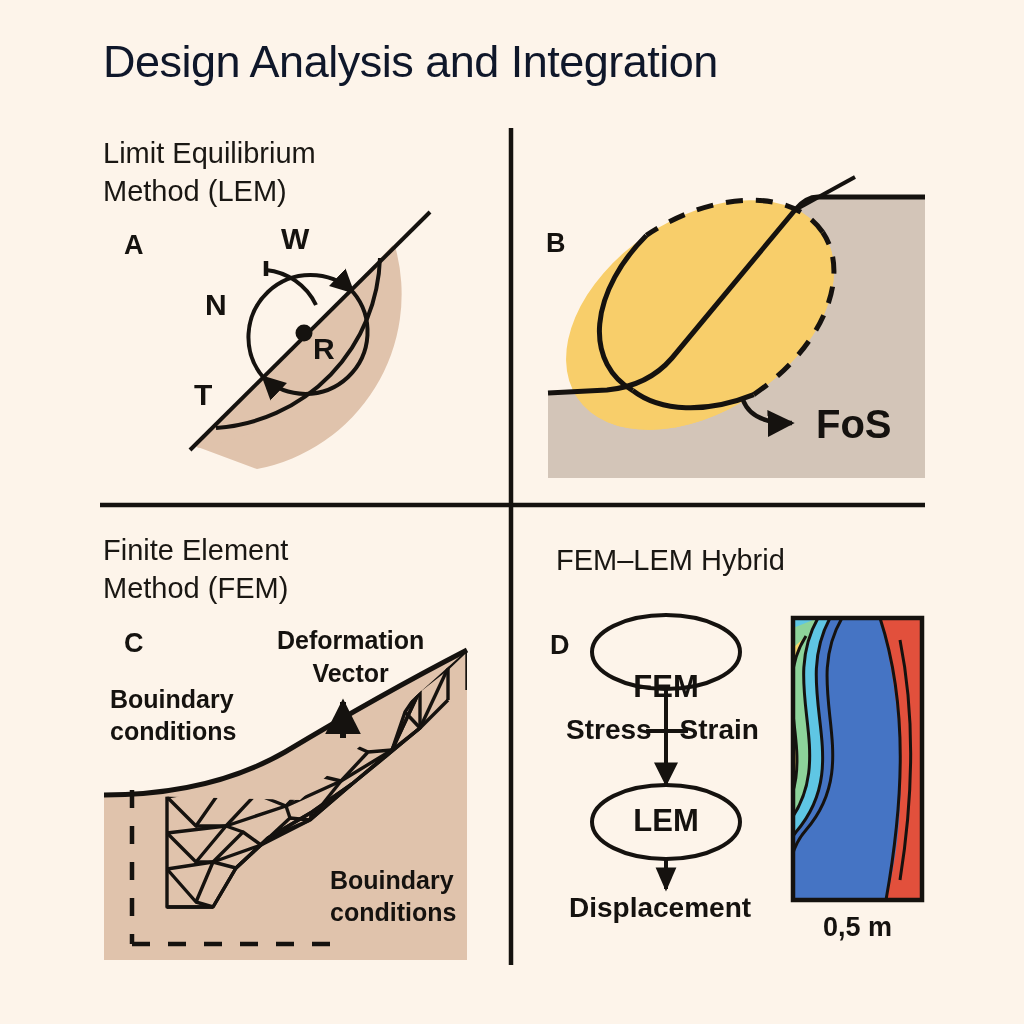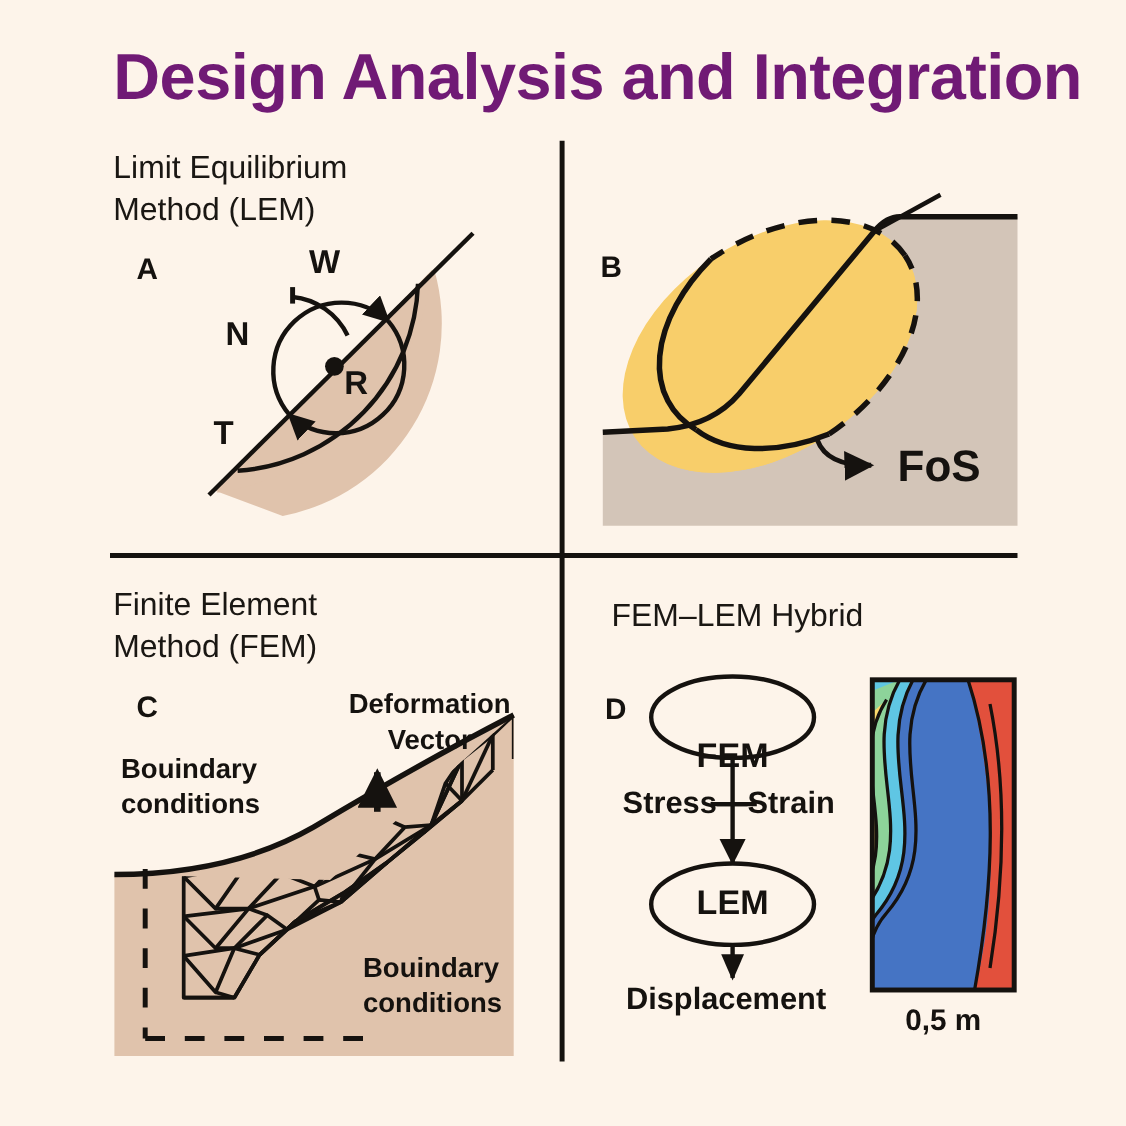--- a/index.html
+++ b/index.html
@@ -23,24 +23,24 @@
     position: absolute;
     left: 0;
     top: 0;
     width: 1024px;
     height: 1024px;
   }
   .page-title {
     position: absolute;
     left: 103px;
     top: 36px;
-    font-size: 59px;
-    font-weight: bold;
+    font-size: 45px;
+    font-weight: normal;
     letter-spacing: -0.5px;
-    color: #701a75;
+    color: #0f172a;
     white-space: nowrap;
   }
   .panel-heading {
     position: absolute;
     font-size: 29px;
     color: #1A1713;
     line-height: 1.32;
     white-space: pre-line;
   }
   .panel-letter {
@@ -301,21 +301,21 @@
   <div class="lbl lbl-force" style="left:313px; top:332px;">R</div>
 
   <div class="panel-letter" style="left:546px; top:228px;">B</div>
   <div class="lbl lbl-fos" style="left:816px; top:402px;">FoS</div>
 
   <div class="panel-heading" style="left:103px; top:531px;">Finite Element
 Method (FEM)</div>
   <div class="panel-letter" style="left:124px; top:628px;">C</div>
   <div class="lbl lbl-bc" style="left:110px; top:683px;">Bouindary
 conditions</div>
-  <div class="lbl lbl-defo" style="left:277px; top:624px;margin-left:40px;">Deformation
+  <div class="lbl lbl-defo" style="left:277px; top:624px;">Deformation
 Vector</div>
   <div class="lbl lbl-bc" style="left:330px; top:864px;">Bouindary
 conditions</div>
 
   <div class="panel-heading" style="left:556px; top:541px;">FEM–LEM Hybrid</div>
   <div class="panel-letter" style="left:550px; top:630px;">D</div>
   <div class="lbl-node" style="left:606px; top:633px; width:120px;margin-top:36px;">FEM</div>
   <div class="lbl lbl-flow" style="left:566px; top:714px;">Stress—Strain</div>
   <div class="lbl-node" style="left:606px; top:803px; width:120px;">LEM</div>
   <div class="lbl lbl-flow" style="left:569px; top:892px;">Displacement</div>

